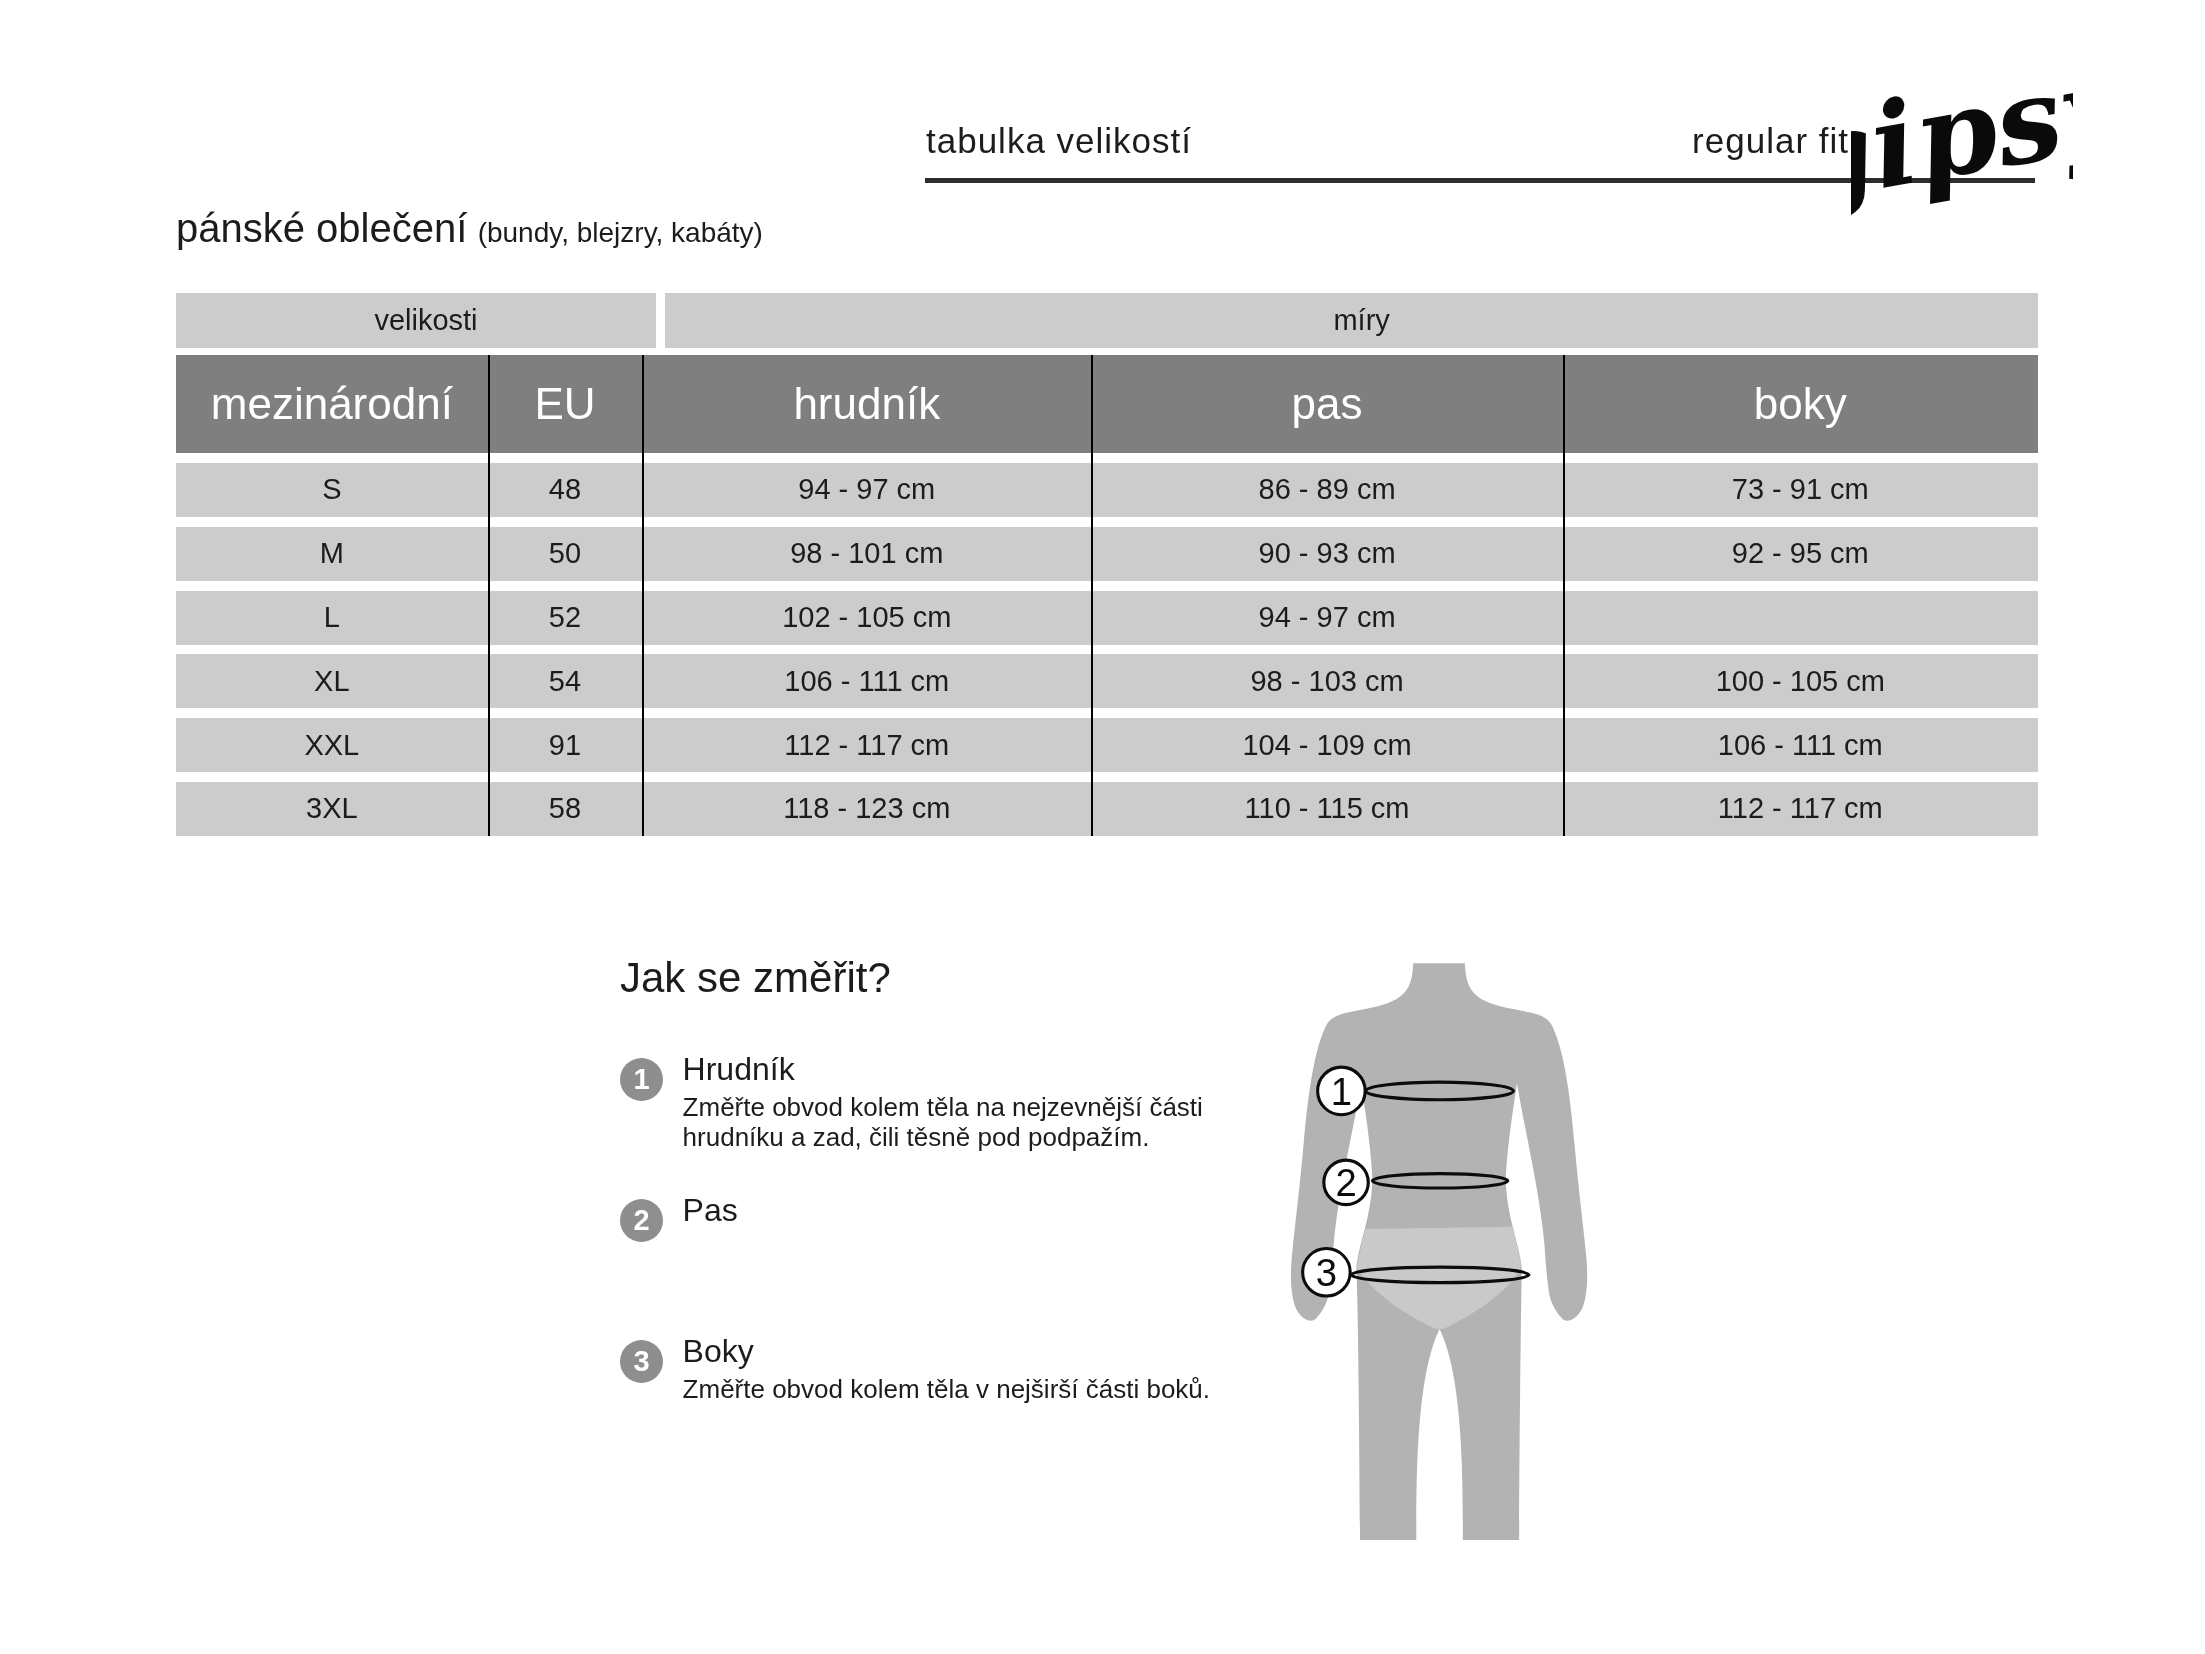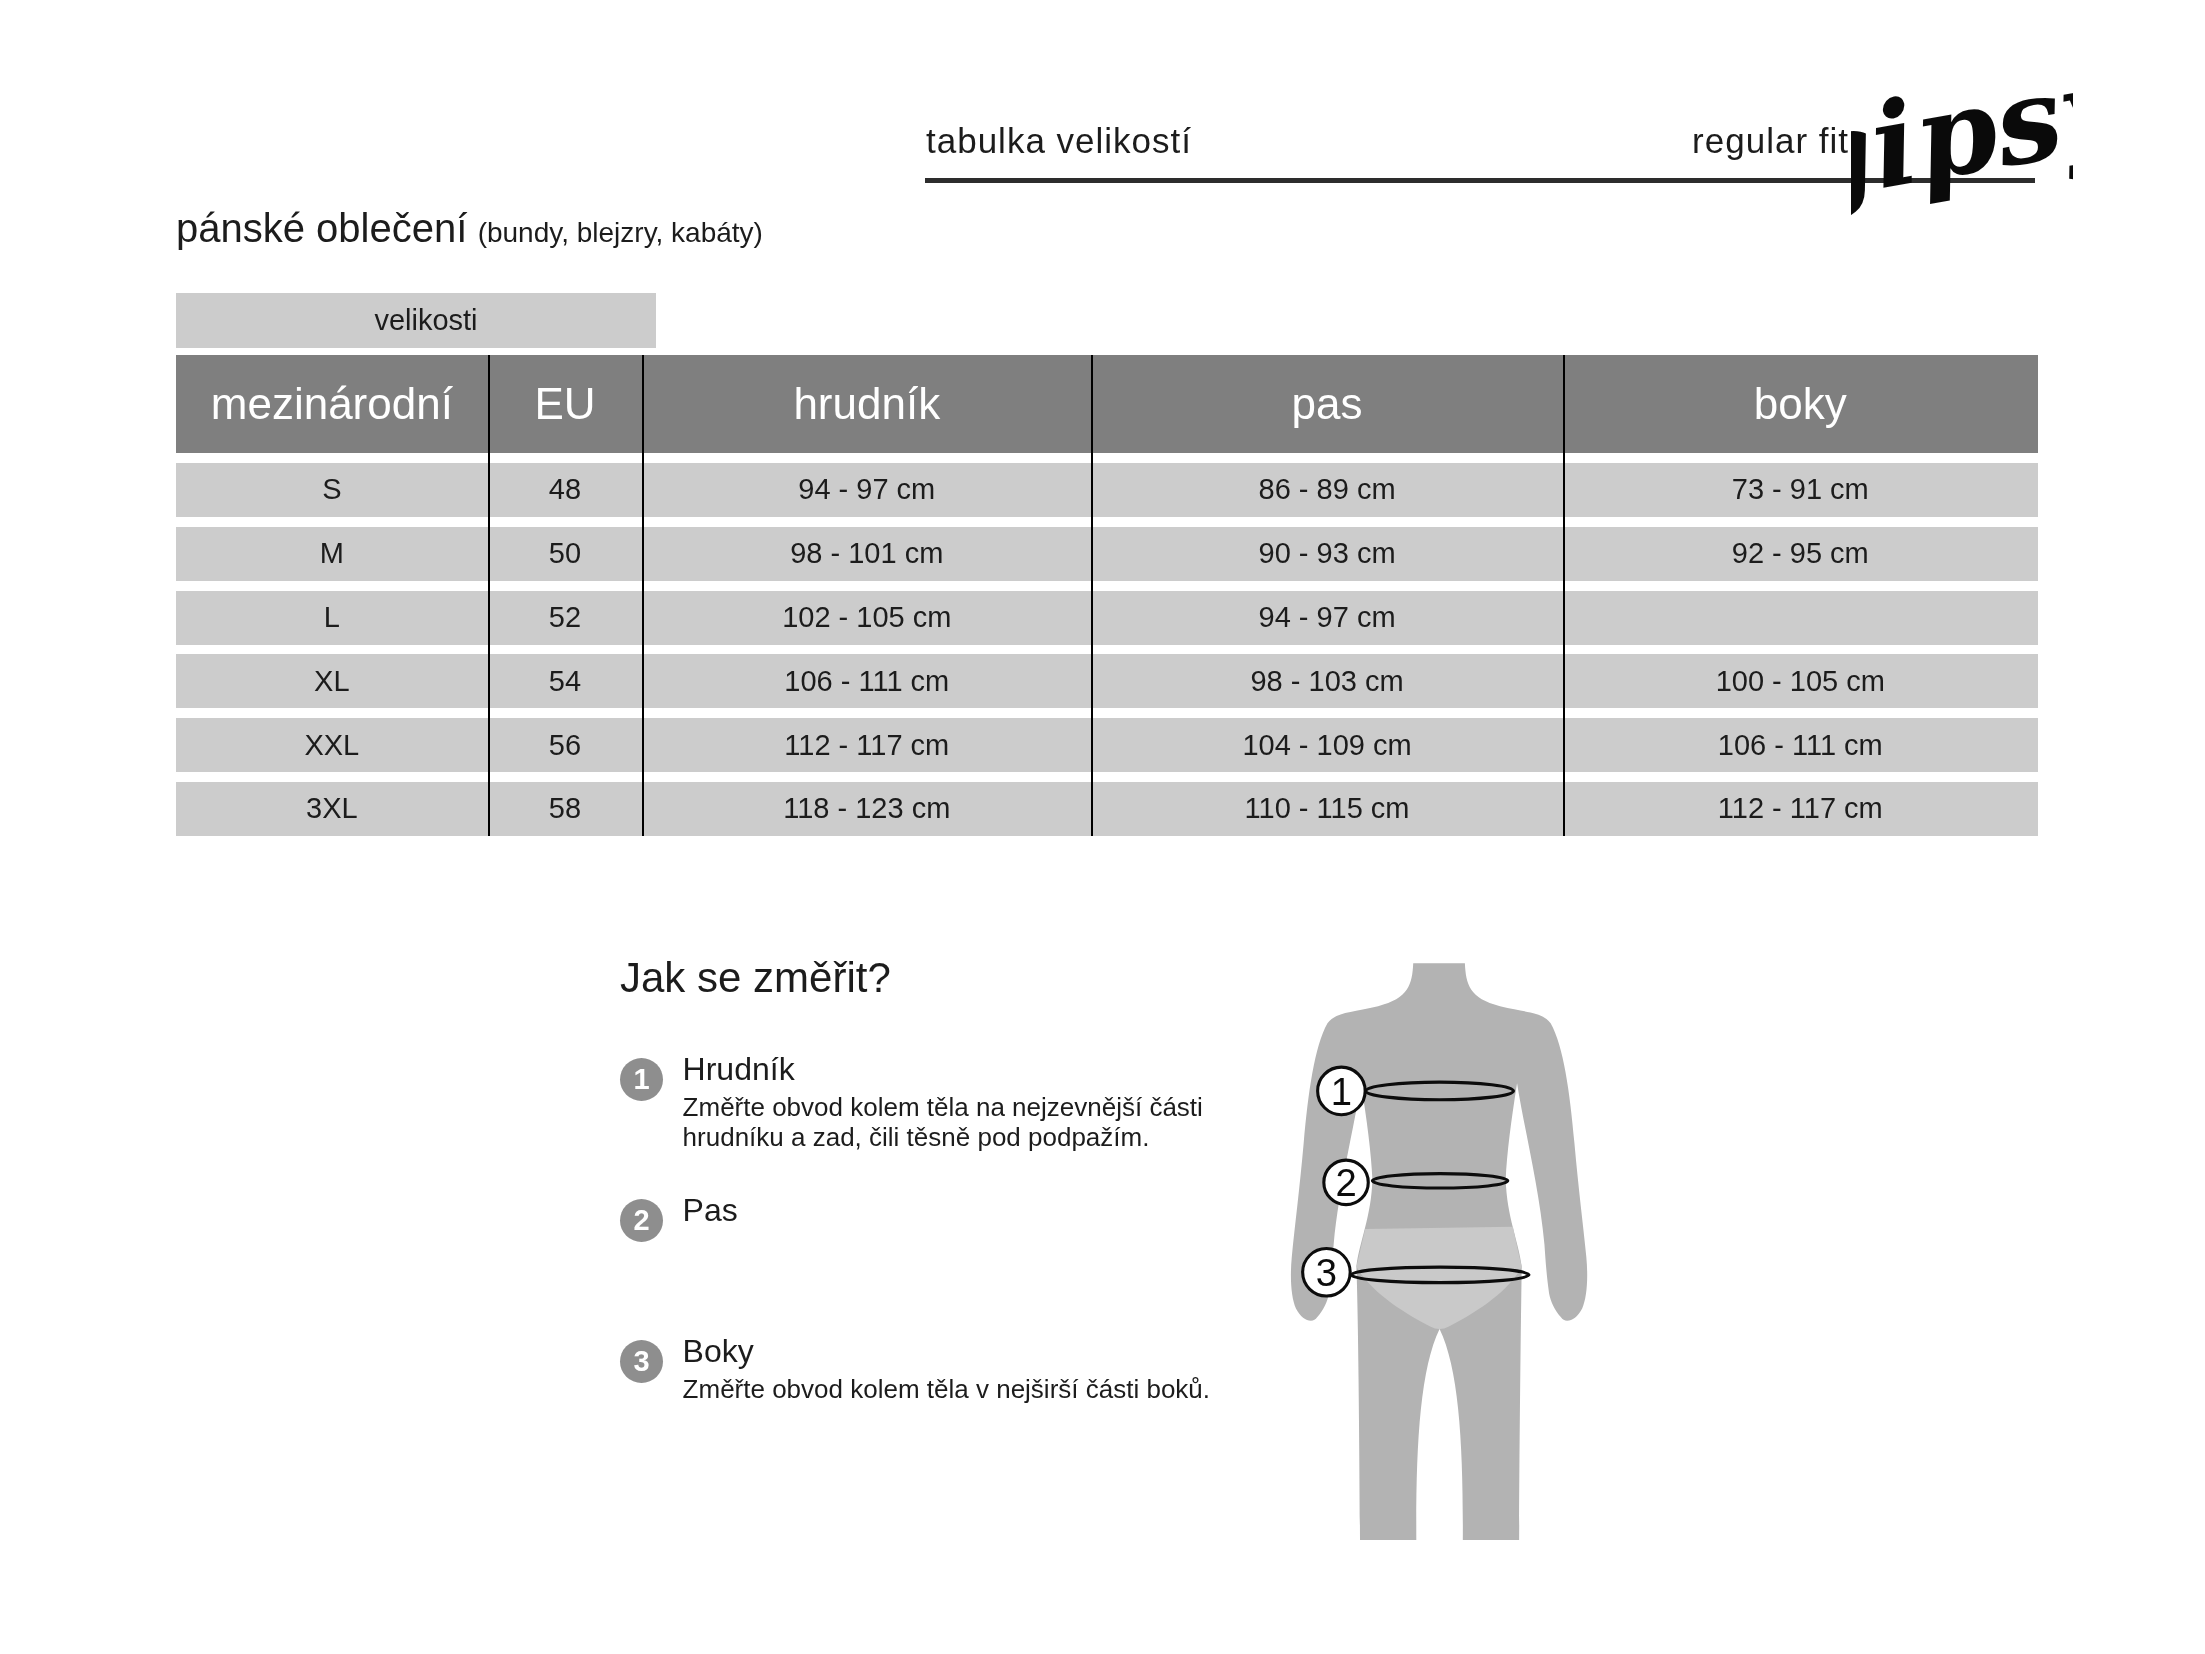--- a/index.html
+++ b/index.html
@@ -54,20 +54,21 @@
   </svg>
 
   <div class="subtitle">
     <span class="main">pánské oblečení</span>
     <span class="note">(bundy, blejzry, kabáty)</span>
   </div>
 
   <div class="size-table">
     <div class="group-row">
       <div class="group-cell g-sizes">velikosti</div>
+      <div class="group-cell g-measures">míry</div>
     </div>
     <div class="tbody">
       <div class="thead">
           <div class="hc">mezinárodní</div>
           <div class="hc">EU</div>
           <div class="hc">hrudník</div>
           <div class="hc">pas</div>
           <div class="hc">boky</div>
         </div>
       <div>
@@ -93,21 +94,21 @@
           </div>
           <div class="trow">
             <div class="tc">XL</div>
             <div class="tc">54</div>
             <div class="tc">106 - 111 cm</div>
             <div class="tc">98 - 103 cm</div>
             <div class="tc">100 - 105 cm</div>
           </div>
           <div class="trow">
             <div class="tc">XXL</div>
-            <div class="tc">56</div>
+            <div class="tc">91</div>
             <div class="tc">112 - 117 cm</div>
             <div class="tc">104 - 109 cm</div>
             <div class="tc">106 - 111 cm</div>
           </div>
           <div class="trow">
             <div class="tc">3XL</div>
             <div class="tc">58</div>
             <div class="tc">118 - 123 cm</div>
             <div class="tc">110 - 115 cm</div>
             <div class="tc">112 - 117 cm</div>

